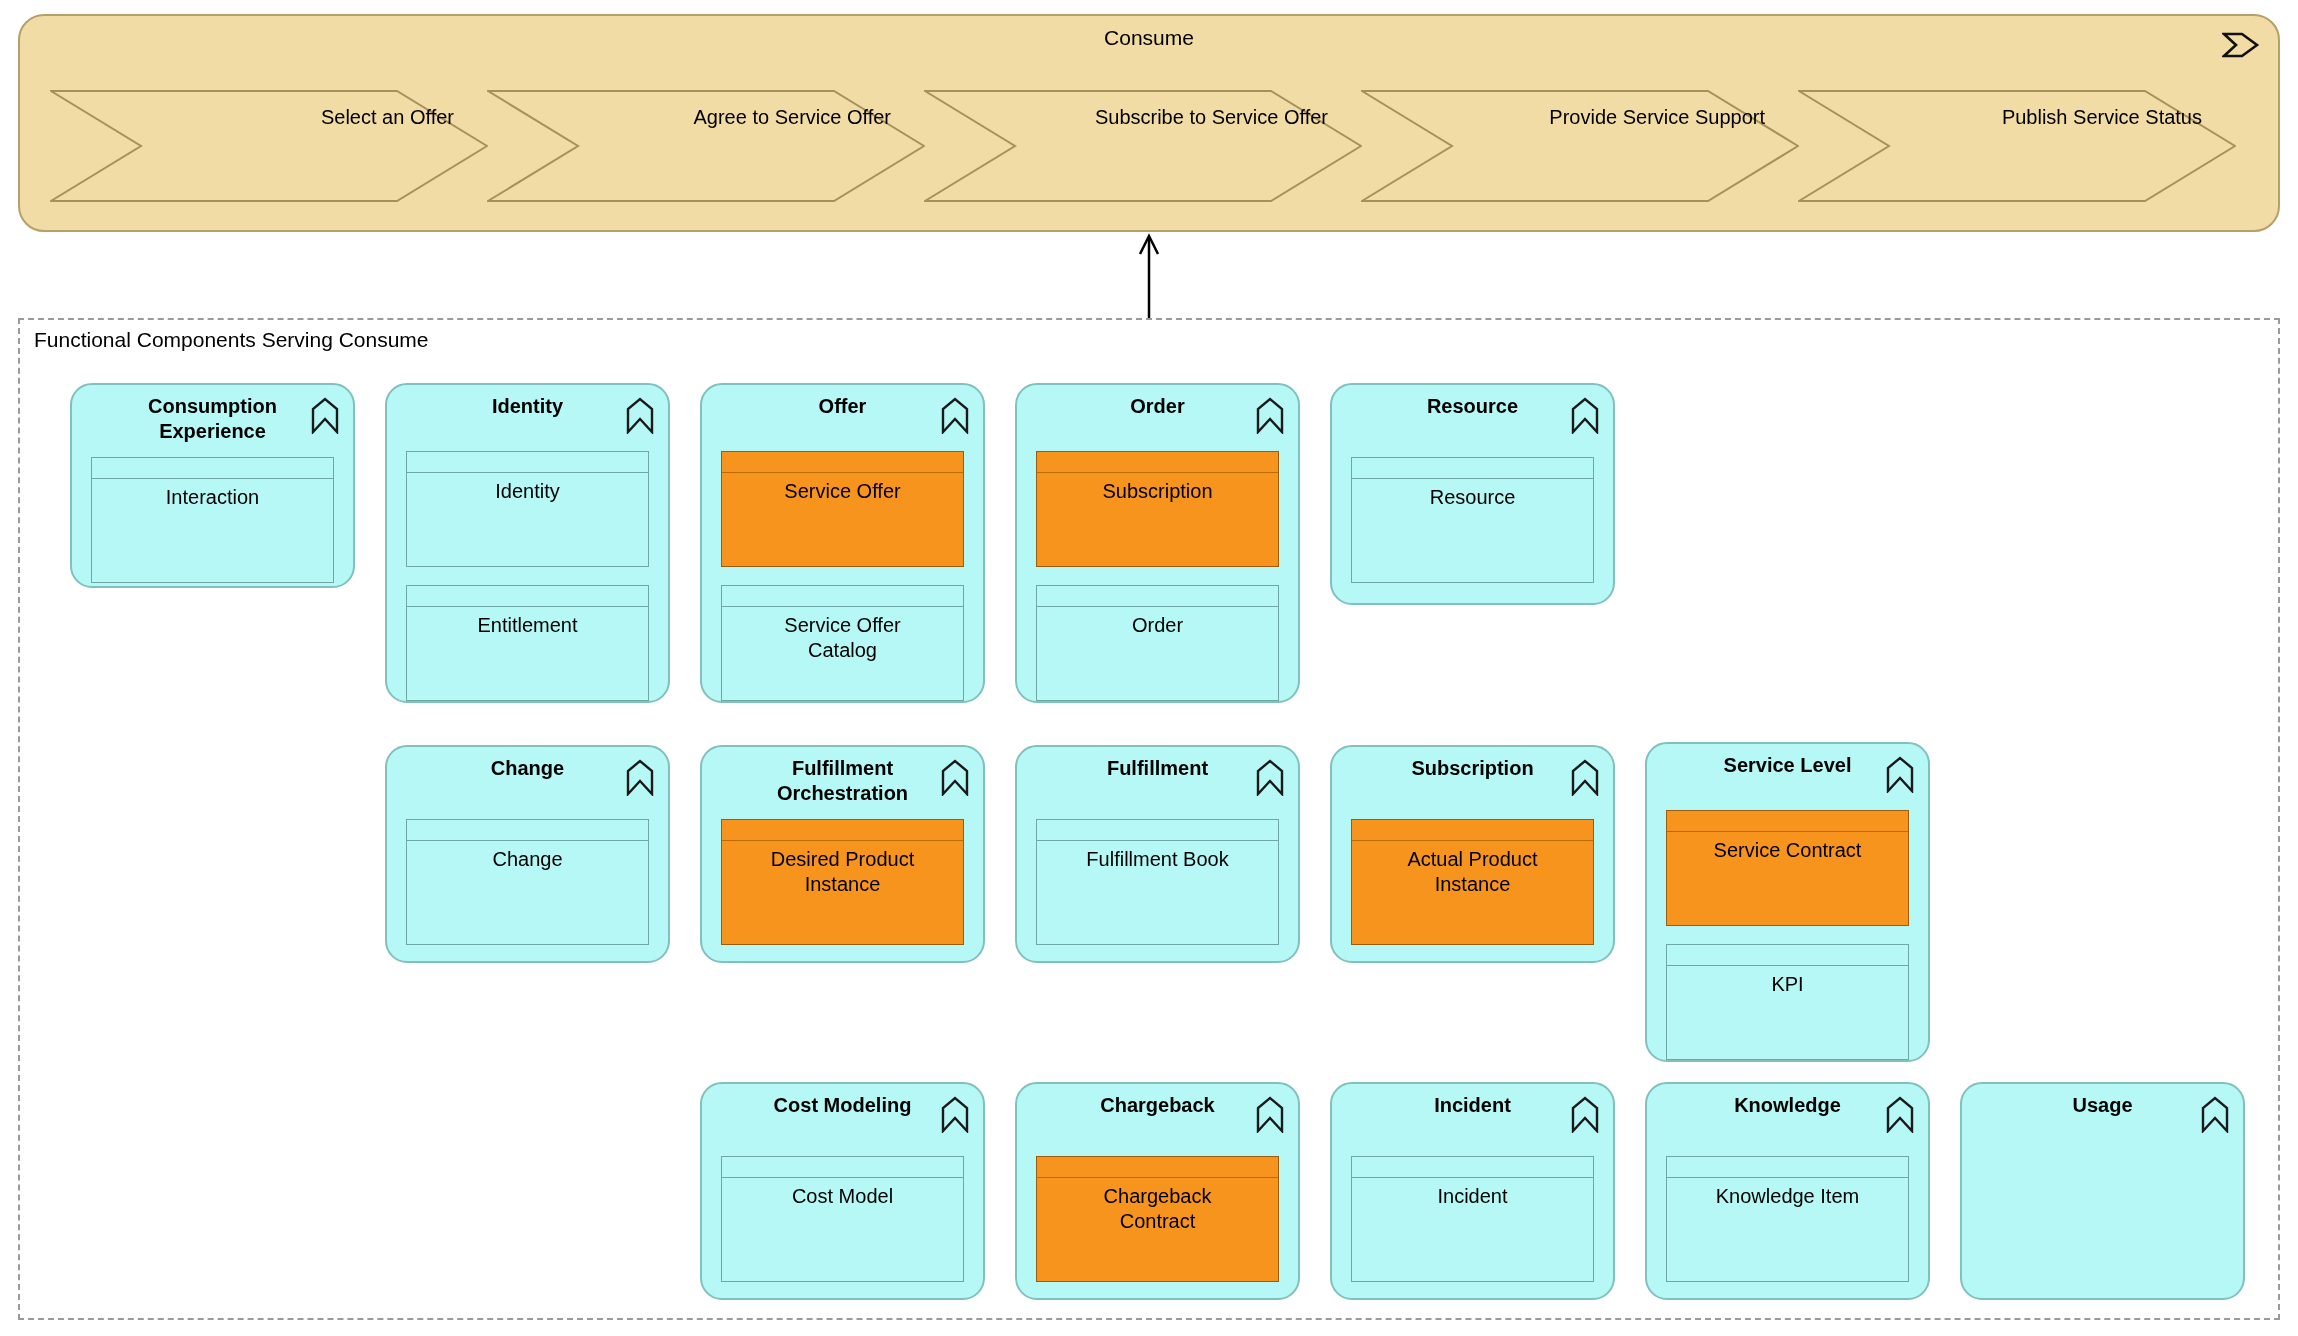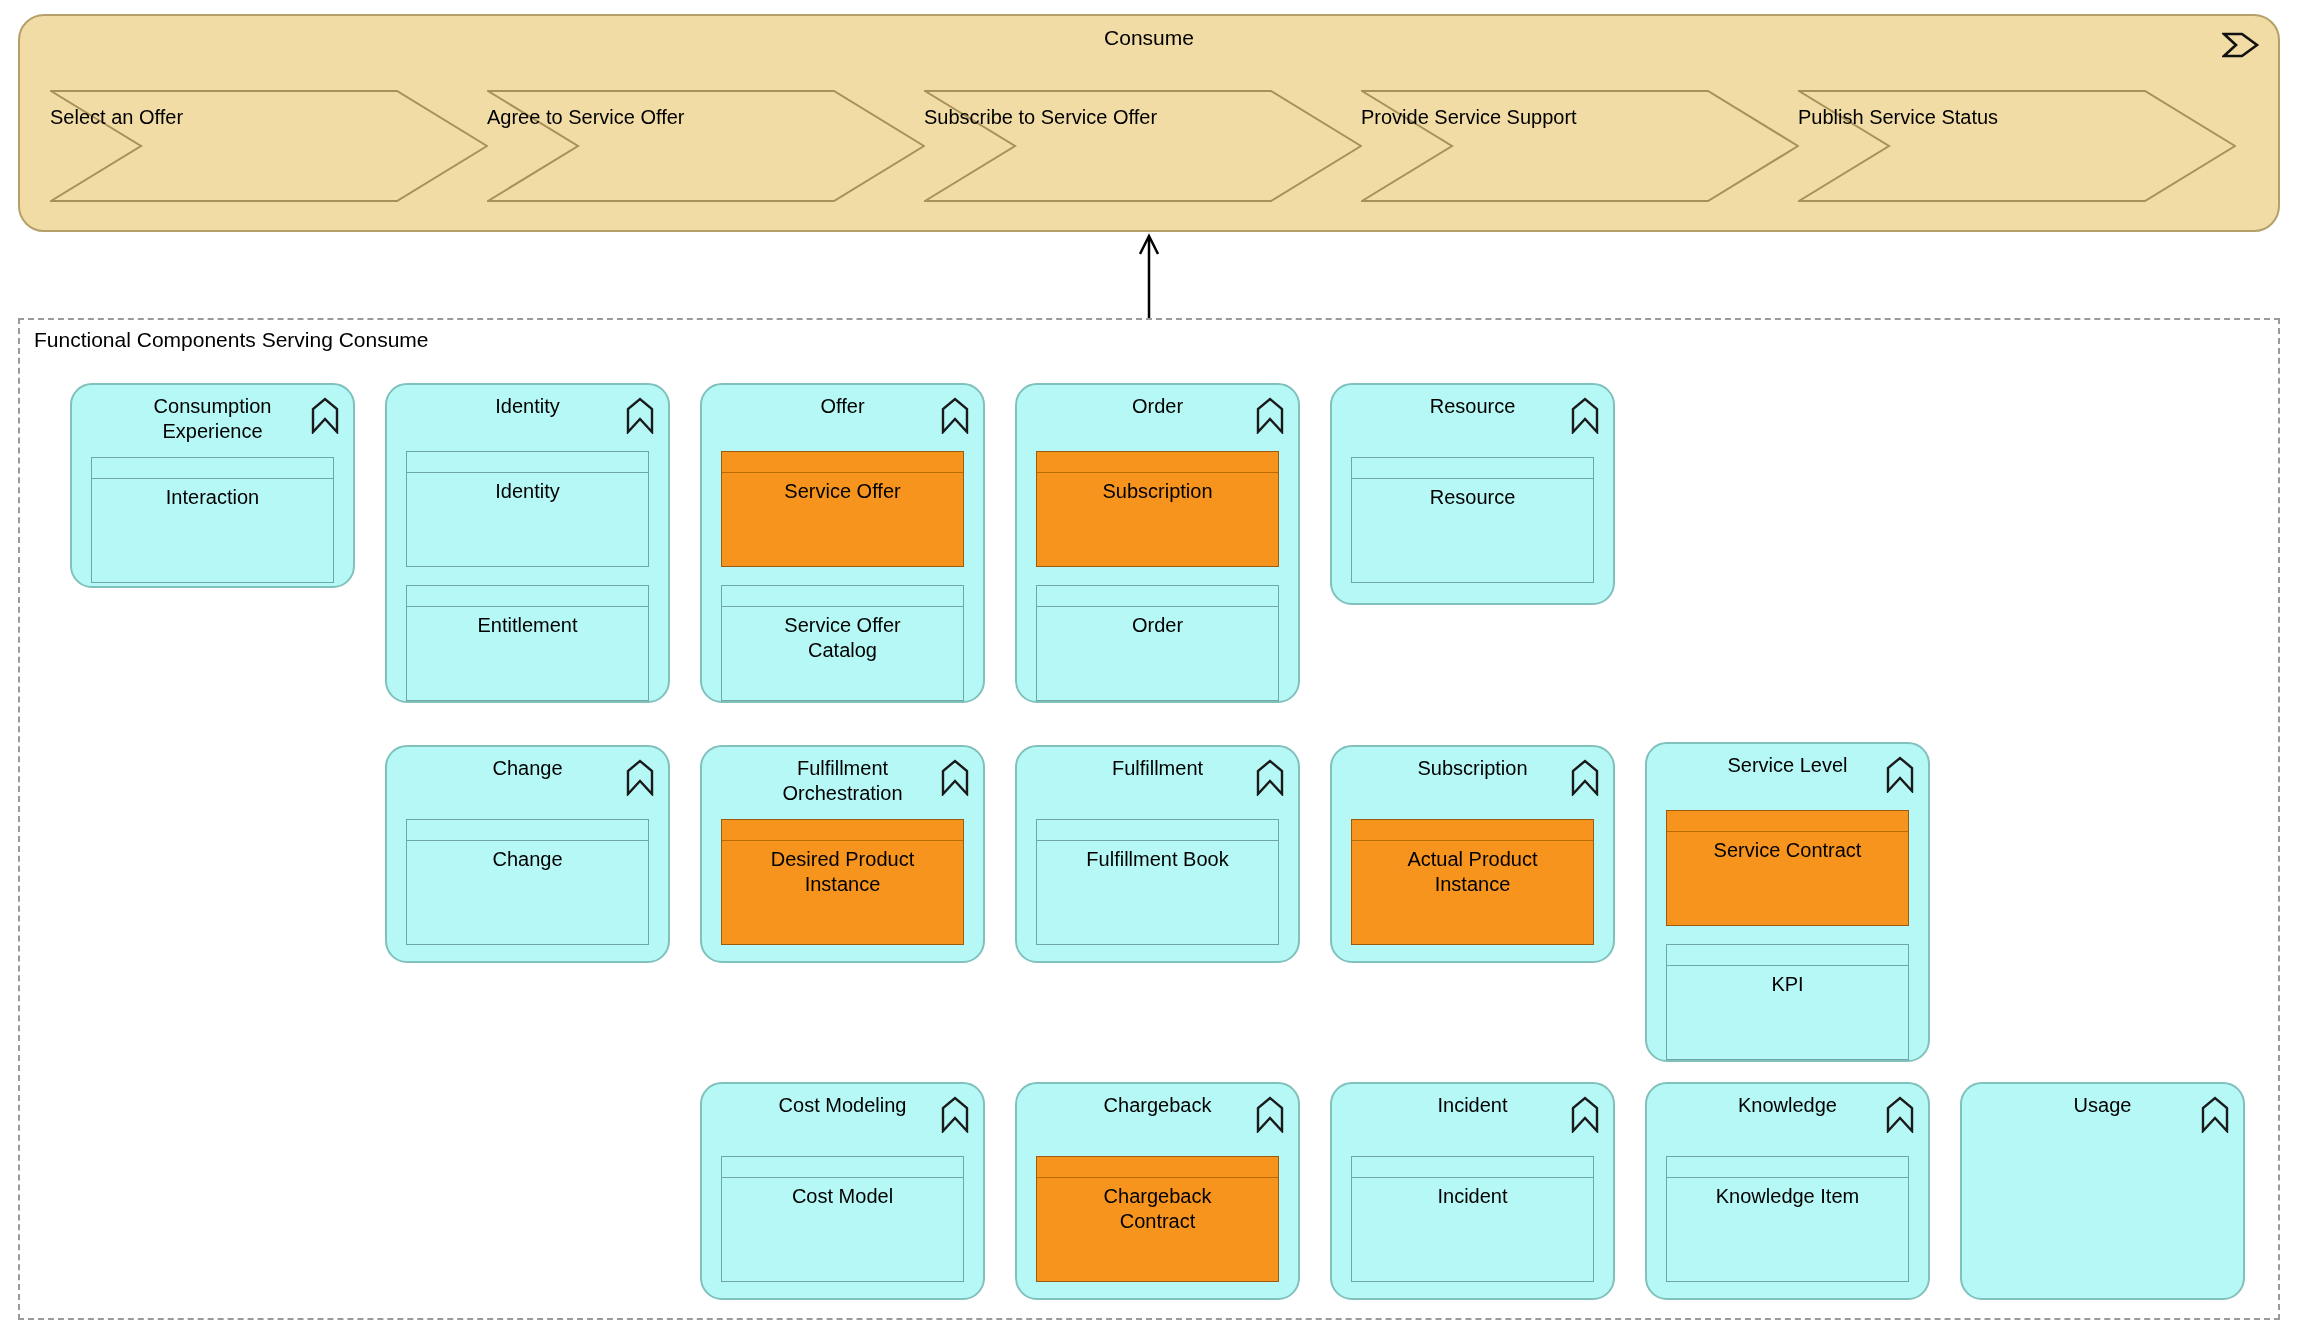--- a/index.html
+++ b/index.html
@@ -14,40 +14,40 @@
   }
   #consume-title{
     position:absolute;left:0;right:0;top:10px;text-align:center;
     font-size:21px;color:#000;
   }
   #process-icon{position:absolute;top:14px;right:18px;width:38px;height:30px;}
   .chevron{position:absolute;top:74px;width:438px;height:112px;}
   .chevron svg{position:absolute;left:0;top:0;}
   .chevron-label{
     position:absolute;left:0;top:16px;width:438px;box-sizing:border-box;padding-right:34px;
-    text-align:left;font-size:20px;color:#000;
+    text-align:right;font-size:20px;color:#000;
   }
   
   #components-area{
     position:absolute;left:18px;top:318px;width:2262px;height:1002px;
     border:2px dashed #9a9a9a;box-sizing:border-box;background:#ffffff;
   }
   #components-title{
     position:absolute;left:14px;top:8px;font-size:21px;color:#000;
   }
   
   #connector{position:absolute;left:1129px;top:230px;width:40px;height:92px;}
   
   .card{
     position:absolute;width:285px;
     background:#b5f8f5;border:2px solid #80c0bd;border-radius:22px;box-sizing:border-box;
   }
   .card-title{
     position:absolute;left:0;right:0;top:9px;text-align:center;
-    font-size:20px;line-height:25px;color:#000;
+    font-size:20px;line-height:25px;color:#000;font-weight:bold;
   }
   .card-title .tw{display:inline-block;max-width:190px;}
   .flag{position:absolute;top:11px;right:13px;width:30px;height:38px;}
   .objects{position:absolute;left:19px;right:19px;top:72px;display:flex;flex-direction:column;gap:18px;}
   .card.two .objects{top:66px;}
   .obj{
     position:relative;height:126px;box-sizing:border-box;
     border:1px solid #6fa7a5;background:transparent;
   }
   .card.two .obj{height:116px;}

